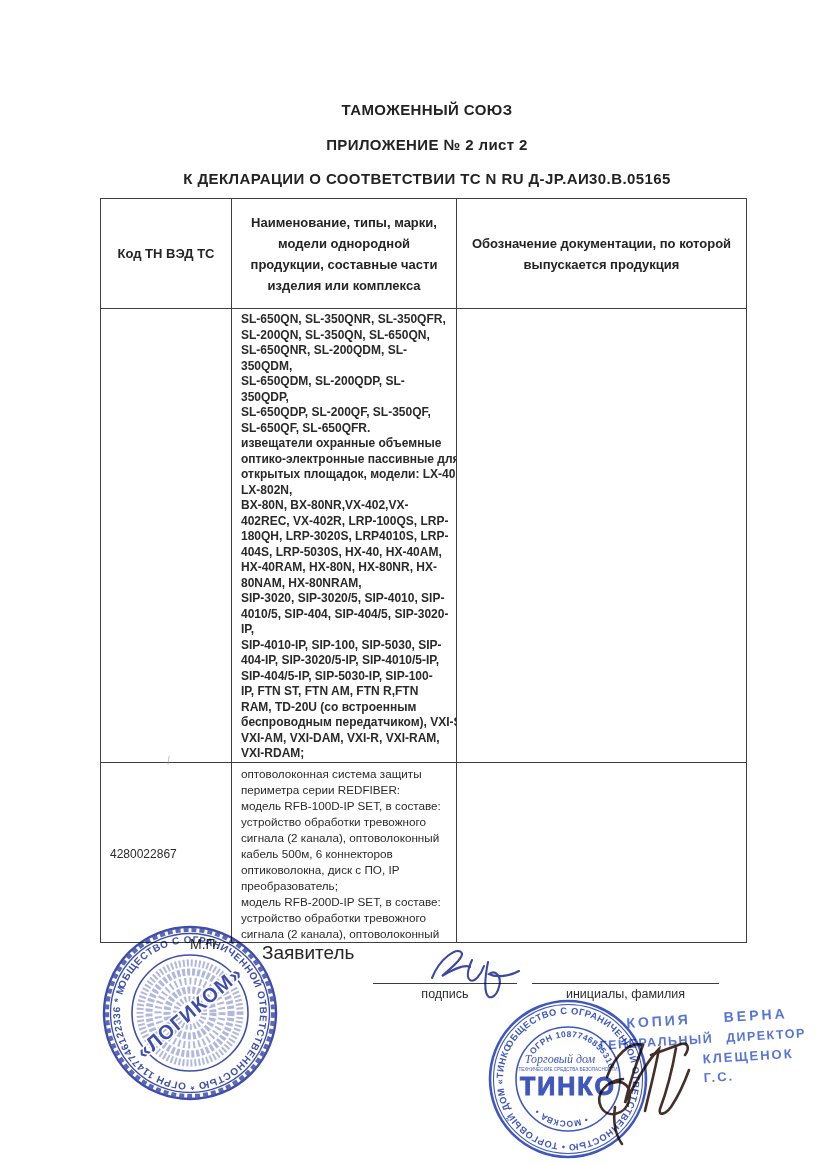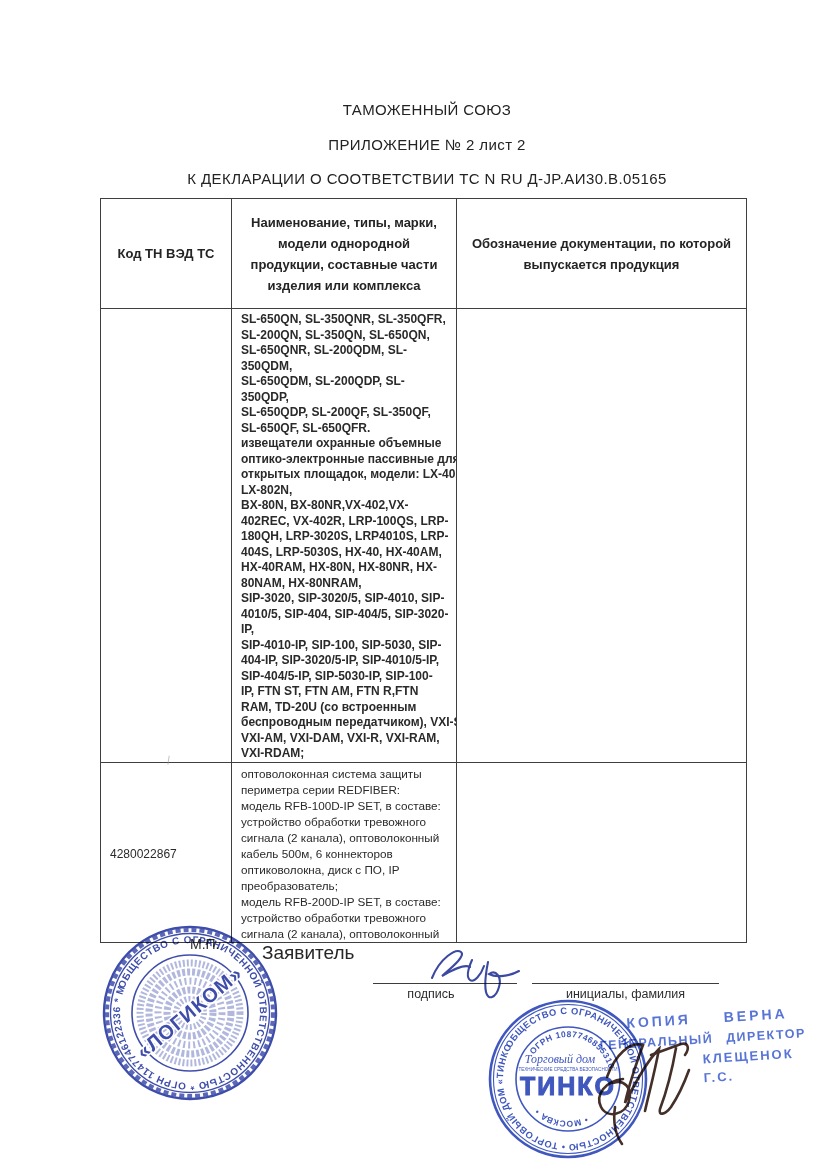--- a/index.html
+++ b/index.html
@@ -8,21 +8,21 @@
     width:823px;height:1165px;
     background:#ffffff;
     font-family:"Liberation Sans","DejaVu Sans",sans-serif;
     color:#1e1e1e;
     overflow:hidden;
     margin:0 auto;
   }
   
   .doc-title{
     position:absolute;left:31px;width:792px;
-    text-align:center;font-weight:normal;font-size:15px;
+    text-align:center;font-weight:bold;font-size:15px;
     letter-spacing:.4px;color:#232323;
   }
   .t1{top:101px;}
   .t2{top:136px;}
   .t3{top:170px;}
   
   table.decl{
     position:absolute;left:100px;top:198px;
     width:646px;border-collapse:collapse;table-layout:fixed;
   }
@@ -48,21 +48,21 @@
   tr.r1 td.products{line-height:15.5px;}
   tr.r2 td.products{line-height:16px;font-size:11.7px;}
   td.code{vertical-align:middle !important;font-size:13.5px;white-space:normal;padding-left:7px;}
   
   .mp-label{position:absolute;left:150px;top:936px;font-size:14px;color:#2c2c2c;padding-left:40px;}
   .applicant-label{position:absolute;left:262px;top:942px;font-size:19px;color:#262626;}
   .sig-line{position:absolute;border-top:1.5px solid #3c3c3c;height:0;}
   .line-sign{left:373px;top:983px;width:144px;}
   .line-name{left:532px;top:983px;width:187px;}
   .sig-caption{position:absolute;font-size:12.5px;text-align:center;color:#2d2d2d;}
-  .cap-sign{left:359px;top:987px;width:144px;text-align:center;}
+  .cap-sign{left:373px;top:987px;width:144px;text-align:center;}
   .cap-name{left:532px;top:987px;width:187px;}
   .name-value{
     position:absolute;left:533px;top:936px;width:186px;
     text-align:center;font-size:14px;line-height:19px;
     white-space:pre-line;color:#262626;
   }
   
   .stamp{position:absolute;mix-blend-mode:multiply;}
   .svg-stamp{opacity:.92;}
   .copy-stamp{

